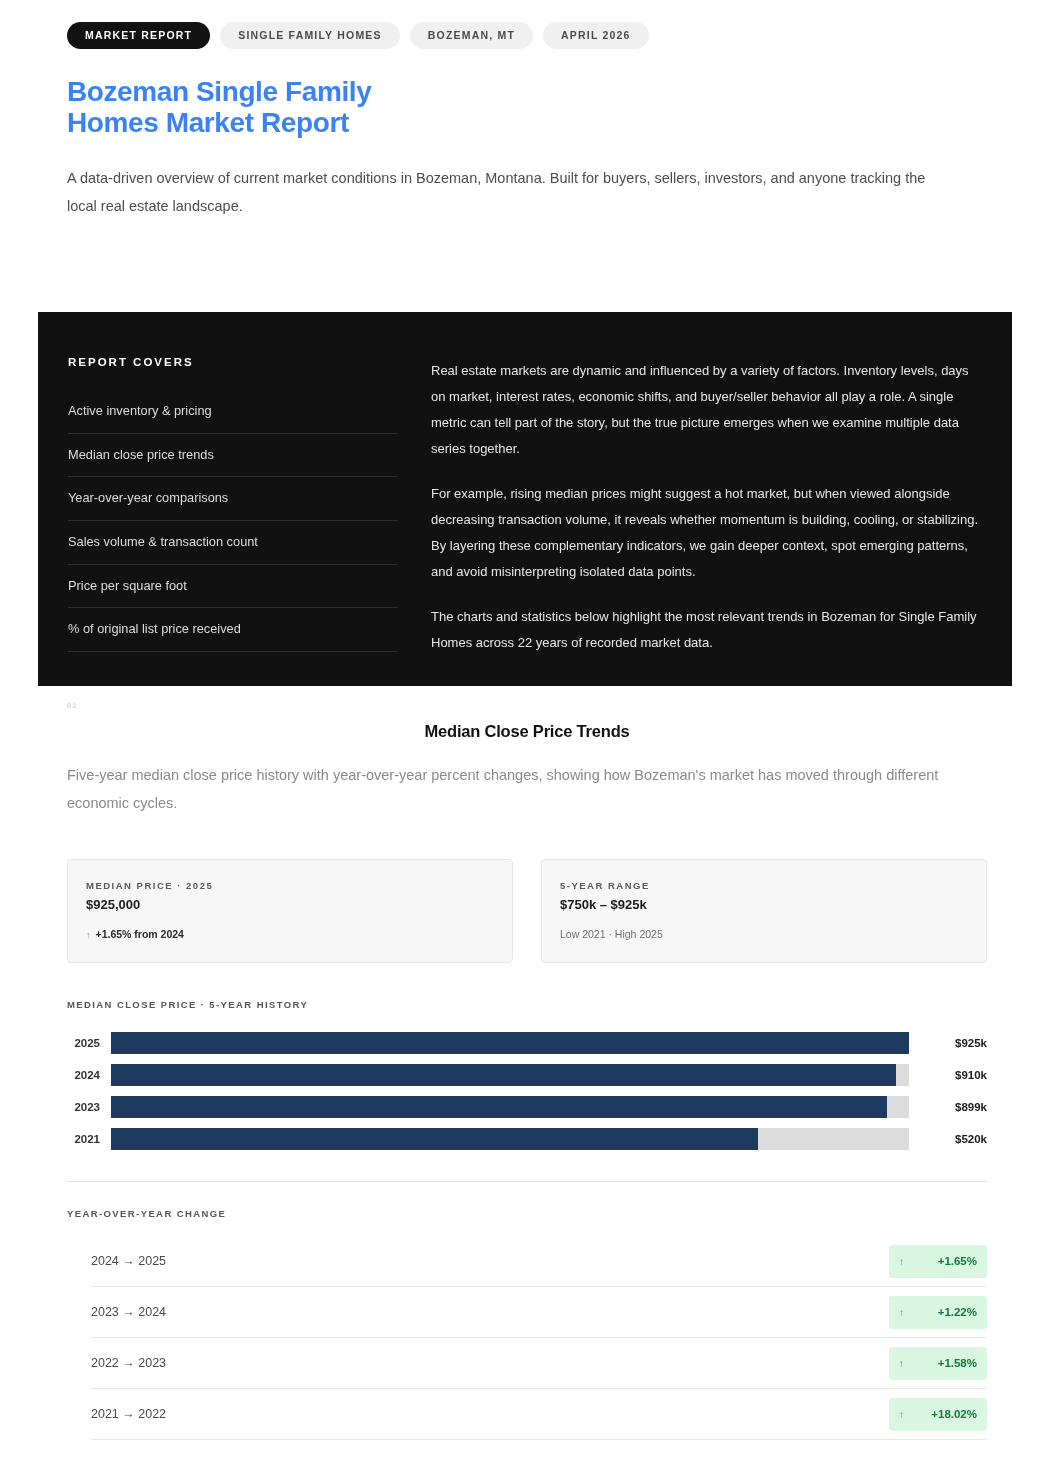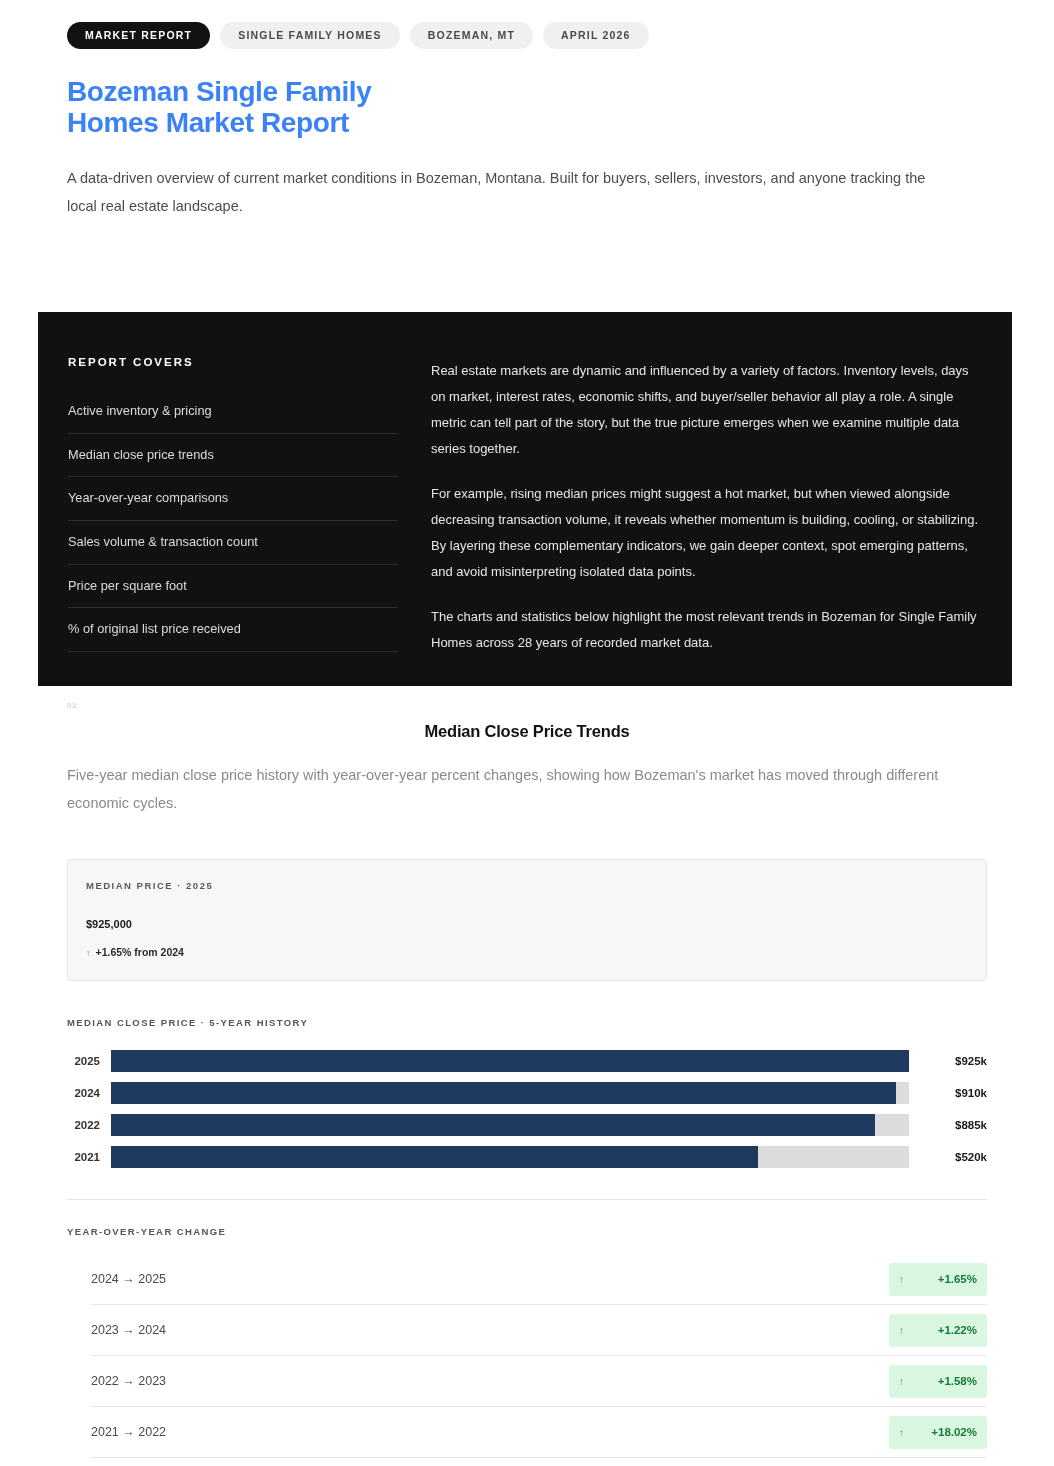--- a/index.html
+++ b/index.html
@@ -121,22 +121,22 @@
     border-radius: 4px;
     padding: 20px 18px 22px 18px;
   }
   .card-label {
     font-size: 9.5px;
     font-weight: bold;
     letter-spacing: 1.5px;
     color: #5a5a5a;
   }
   .card-value {
-    margin-top: 27px;
-    font-size: 11px;
+    margin-top: 6px;
+    font-size: 13px;
     font-weight: bold;
     color: #1b1b1b;
   }
   .card-meta {
     margin-top: 16px;
     font-size: 10.5px;
     color: #6f6f6f;
     display: flex;
     align-items: baseline;
     gap: 5px;
@@ -247,38 +247,45 @@
       <div class="cover-item">Active inventory &amp; pricing</div>
       <div class="cover-item">Median close price trends</div>
       <div class="cover-item">Year-over-year comparisons</div>
       <div class="cover-item">Sales volume &amp; transaction count</div>
       <div class="cover-item">Price per square foot</div>
       <div class="cover-item">% of original list price received</div>
     </div>
     <div class="band-right">
       <p class="band-p">Real estate markets are dynamic and influenced by a variety of factors. Inventory levels, days on market, interest rates, economic shifts, and buyer/seller behavior all play a role. A single metric can tell part of the story, but the true picture emerges when we examine multiple data series together.</p>
       <p class="band-p">For example, rising median prices might suggest a hot market, but when viewed alongside decreasing transaction volume, it reveals whether momentum is building, cooling, or stabilizing. By layering these complementary indicators, we gain deeper context, spot emerging patterns, and avoid misinterpreting isolated data points.</p>
-      <p class="band-p">The charts and statistics below highlight the most relevant trends in Bozeman for Single Family Homes across 28 years of recorded market data.</p>
+      <p class="band-p">The charts and statistics below highlight the most relevant trends in Bozeman for Single Family Homes across 22 years of recorded market data.</p>
     </div>
   </div>
 
   <div class="section">
     <div class="sec-num">02</div>
     <div class="sec-title">Median Close Price Trends</div>
     <p class="sec-desc">Five-year median close price history with year-over-year percent changes, showing how Bozeman's market has moved through different economic cycles.</p>
 
     <div class="cards">
       <div class="card">
         <div class="card-label">MEDIAN PRICE · 2025</div>
         <div class="card-value">$925,000</div>
         <div class="card-meta">
           <span class="arrow">↑</span>
           <span class="strong">+1.65% from 2024</span>
         </div>
       </div>
+      <div class="card">
+        <div class="card-label">5-YEAR RANGE</div>
+        <div class="card-value">$750k – $925k</div>
+        <div class="card-meta">
+          <span>Low 2021 · High 2025</span>
+        </div>
+      </div>
     </div>
 
     <div class="chart-block">
       <div class="block-label">MEDIAN CLOSE PRICE · 5-YEAR HISTORY</div>
 
       <div class="bar-row">
         <div class="bar-year">2025</div>
         <div class="bar-track" style="background: rgb(220, 220, 220);">
           <div class="bar-fill" style="width: 100%; background: rgb(30, 58, 95);"></div>
         </div>
@@ -286,28 +293,28 @@
       </div>
 
       <div class="bar-row">
         <div class="bar-year">2024</div>
         <div class="bar-track" style="background: rgb(220, 220, 220);">
           <div class="bar-fill" style="width: 98.4%; background: rgb(30, 58, 95);"></div>
         </div>
         <div class="bar-value">$910k</div>
       </div>
 
-
       <div class="bar-row">
-        <div class="bar-year">2022</div>
+        <div class="bar-year">2023</div>
         <div class="bar-track" style="background: rgb(220, 220, 220);">
-          <div class="bar-fill" style="width: 95.7%; background: rgb(30, 58, 95);"></div>
-        </div>
-        <div class="bar-value">$885k</div>
-      </div>
+          <div class="bar-fill" style="width: 97.2%; background: rgb(30, 58, 95);"></div>
+        </div>
+        <div class="bar-value">$899k</div>
+      </div>
+
 
       <div class="bar-row">
         <div class="bar-year">2021</div>
         <div class="bar-track" style="background: rgb(220, 220, 220);">
           <div class="bar-fill" style="width: 81.1%; background: rgb(30, 58, 95);"></div>
         </div>
         <div class="bar-value">$520k</div>
       </div>
 
       <div class="rule"></div>

